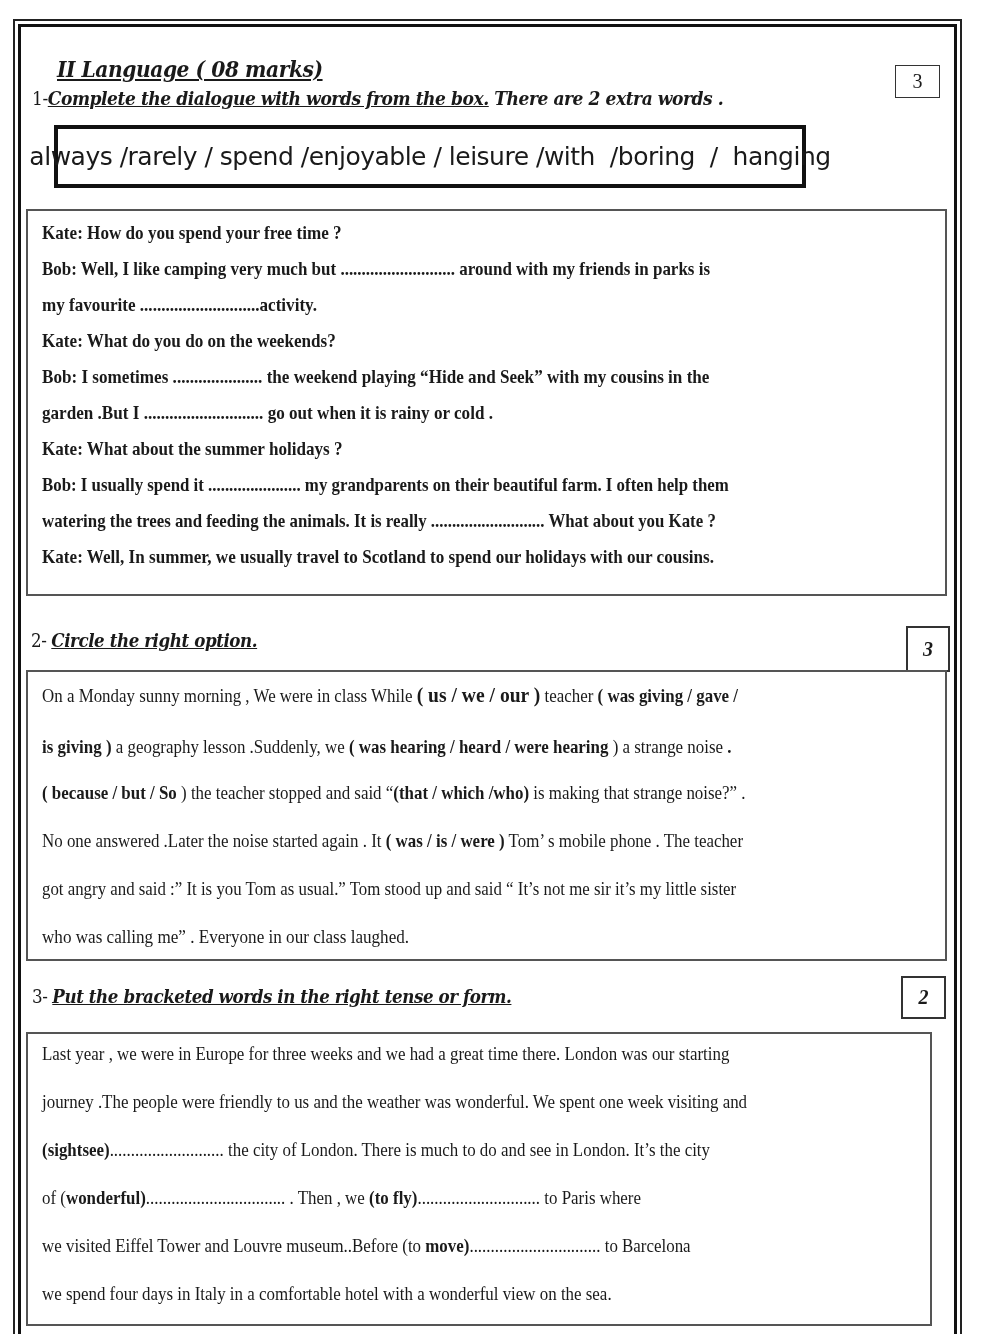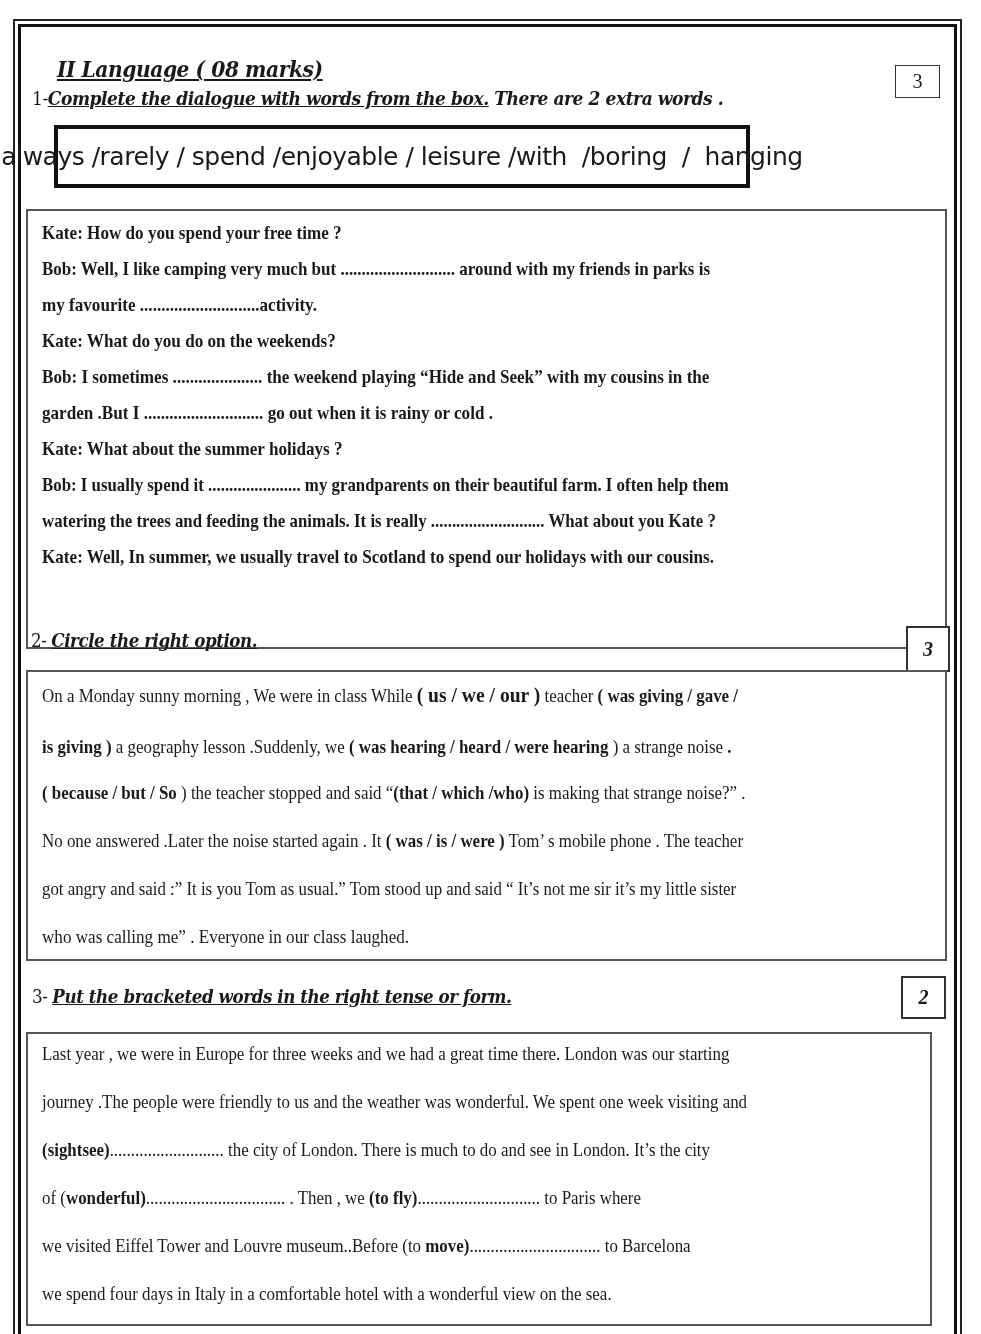--- a/index.html
+++ b/index.html
@@ -29,21 +29,21 @@
     .instr .num { font-style: normal; font-weight: normal; }
     .instr .u { text-decoration: underline; }
 
     .mark-box {
       position: absolute; border: 2px solid #333; background: #fff;
       display: flex; align-items: center; justify-content: center;
       font-family: "Liberation Serif", serif; font-size: 20px;
     }
 
     .word-box {
-      position: absolute; left: 54px; top: 125px; width: 696px; height: 63px;
+      position: absolute; left: 54px; top: 125px; width: 752px; height: 63px;
       border: 4px solid #111; display: flex; align-items: center; justify-content: center;
       font-family: "DejaVu Sans", sans-serif; font-size: 25px; letter-spacing: -0.5px;
       white-space: pre;
     }
 
     .panel {
       position: absolute; border: 2px solid #555; background: #fff;
     }
     .line {
       position: absolute; left: 14px; white-space: nowrap;
@@ -64,21 +64,21 @@
 <div class="instr" style="left:32px; top:87px; transform:scaleX(0.9);">
   <span class="num">1-</span><span class="u">Complete the dialogue  with words from the box.</span><span> There are 2 extra words .</span>
 </div>
 <div class="mark-box" style="left:895px; top:65px; width:45px; height:33px; border-width:1px;">
   <span>3</span>
 </div>
 <div class="word-box">
   <span>always /rarely / spend /enjoyable / leisure /with  /boring  /  hanging</span>
 </div>
 
-<div class="panel" style="left:26px; top:209px; width:921px; height:440px;">
+<div class="panel" style="left:26px; top:209px; width:921px; height:387px;">
   <div class="line bold-text" style="top:11px; transform:scaleX(0.9);">Kate: How do you spend your free time ?</div>
   <div class="line bold-text" style="top:47px; transform:scaleX(0.894);">Bob: Well, I like camping  very much but ........................... around with my friends in parks is</div>
   <div class="line bold-text" style="top:83px; transform:scaleX(0.9);">my favourite ............................activity.</div>
   <div class="line bold-text" style="top:119px; transform:scaleX(0.9);">Kate: What do you do on the weekends?</div>
   <div class="line bold-text" style="top:155px; transform:scaleX(0.9);">Bob: I sometimes ..................... the weekend playing  “Hide and Seek” with my cousins in the</div>
   <div class="line bold-text" style="top:191px; transform:scaleX(0.9);">garden .But I ............................ go out when it is rainy or cold .</div>
   <div class="line bold-text" style="top:227px; transform:scaleX(0.9);">Kate: What about the summer holidays ?</div>
   <div class="line bold-text" style="top:263px; transform:scaleX(0.886);">Bob: I usually spend it ...................... my grandparents on their beautiful farm. I often help them</div>
   <div class="line bold-text" style="top:299px; transform:scaleX(0.886);">watering the trees and feeding the animals.  It is really ........................... What about you Kate ?</div>
   <div class="line bold-text" style="top:335px; transform:scaleX(0.9);">Kate: Well, In summer, we usually travel to Scotland to spend our holidays with our cousins.</div>

